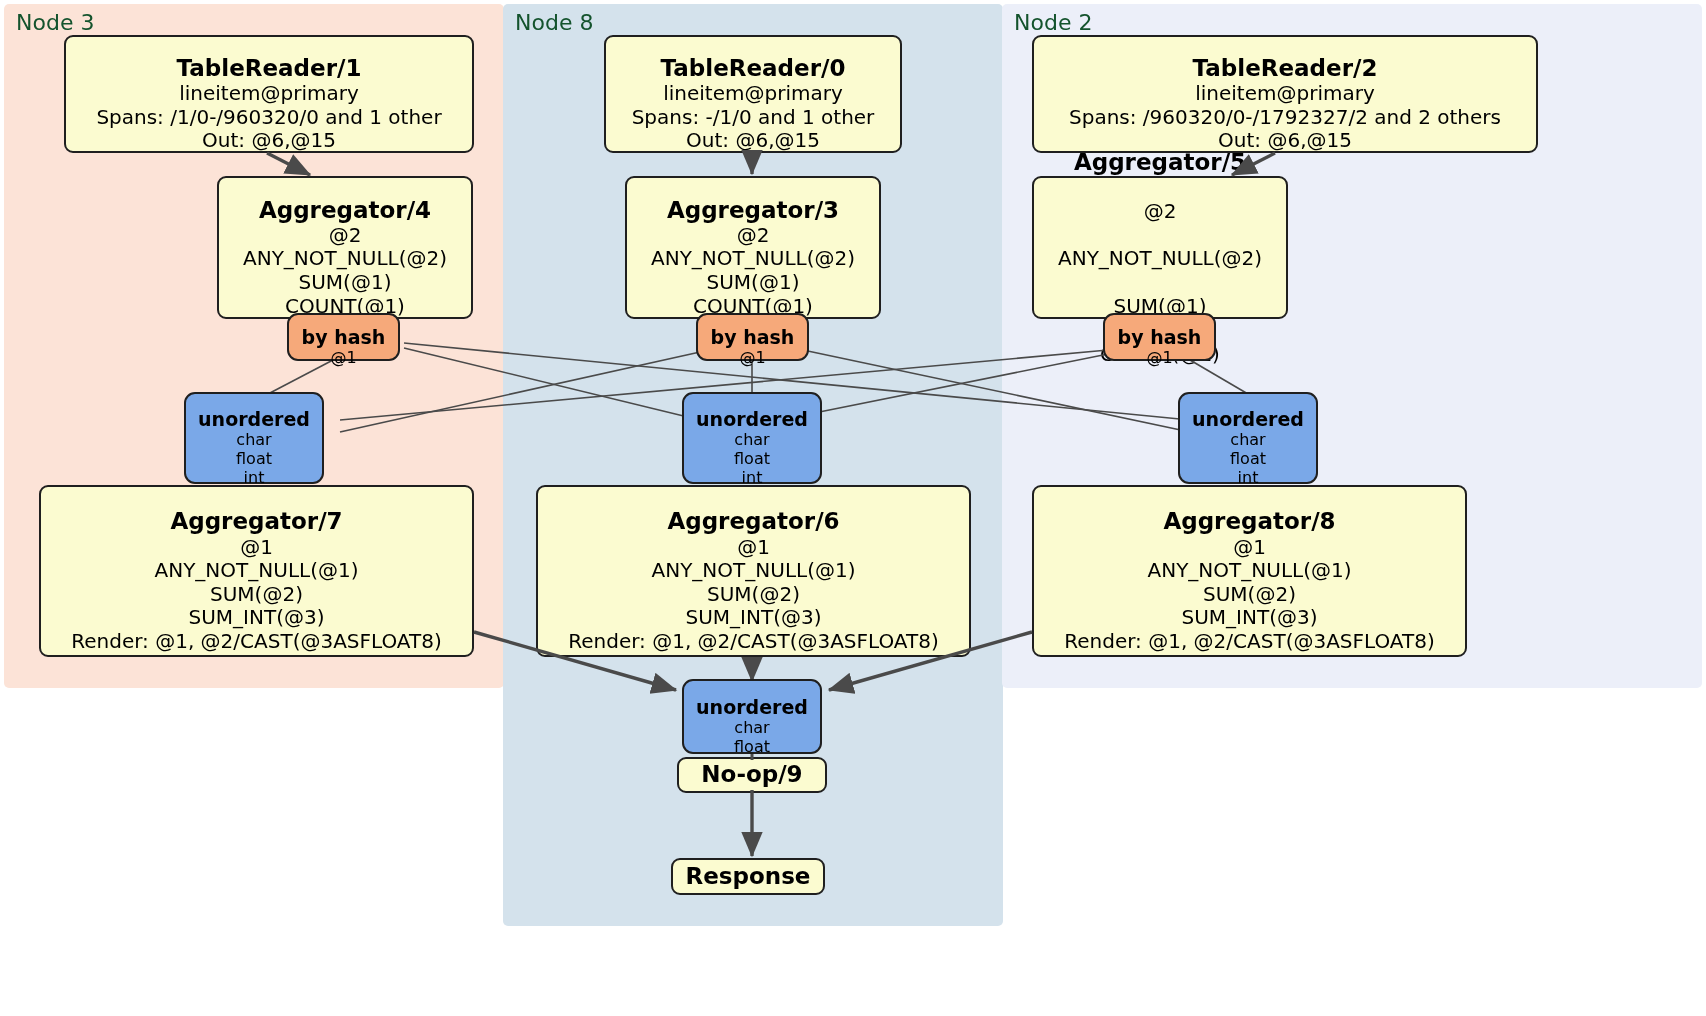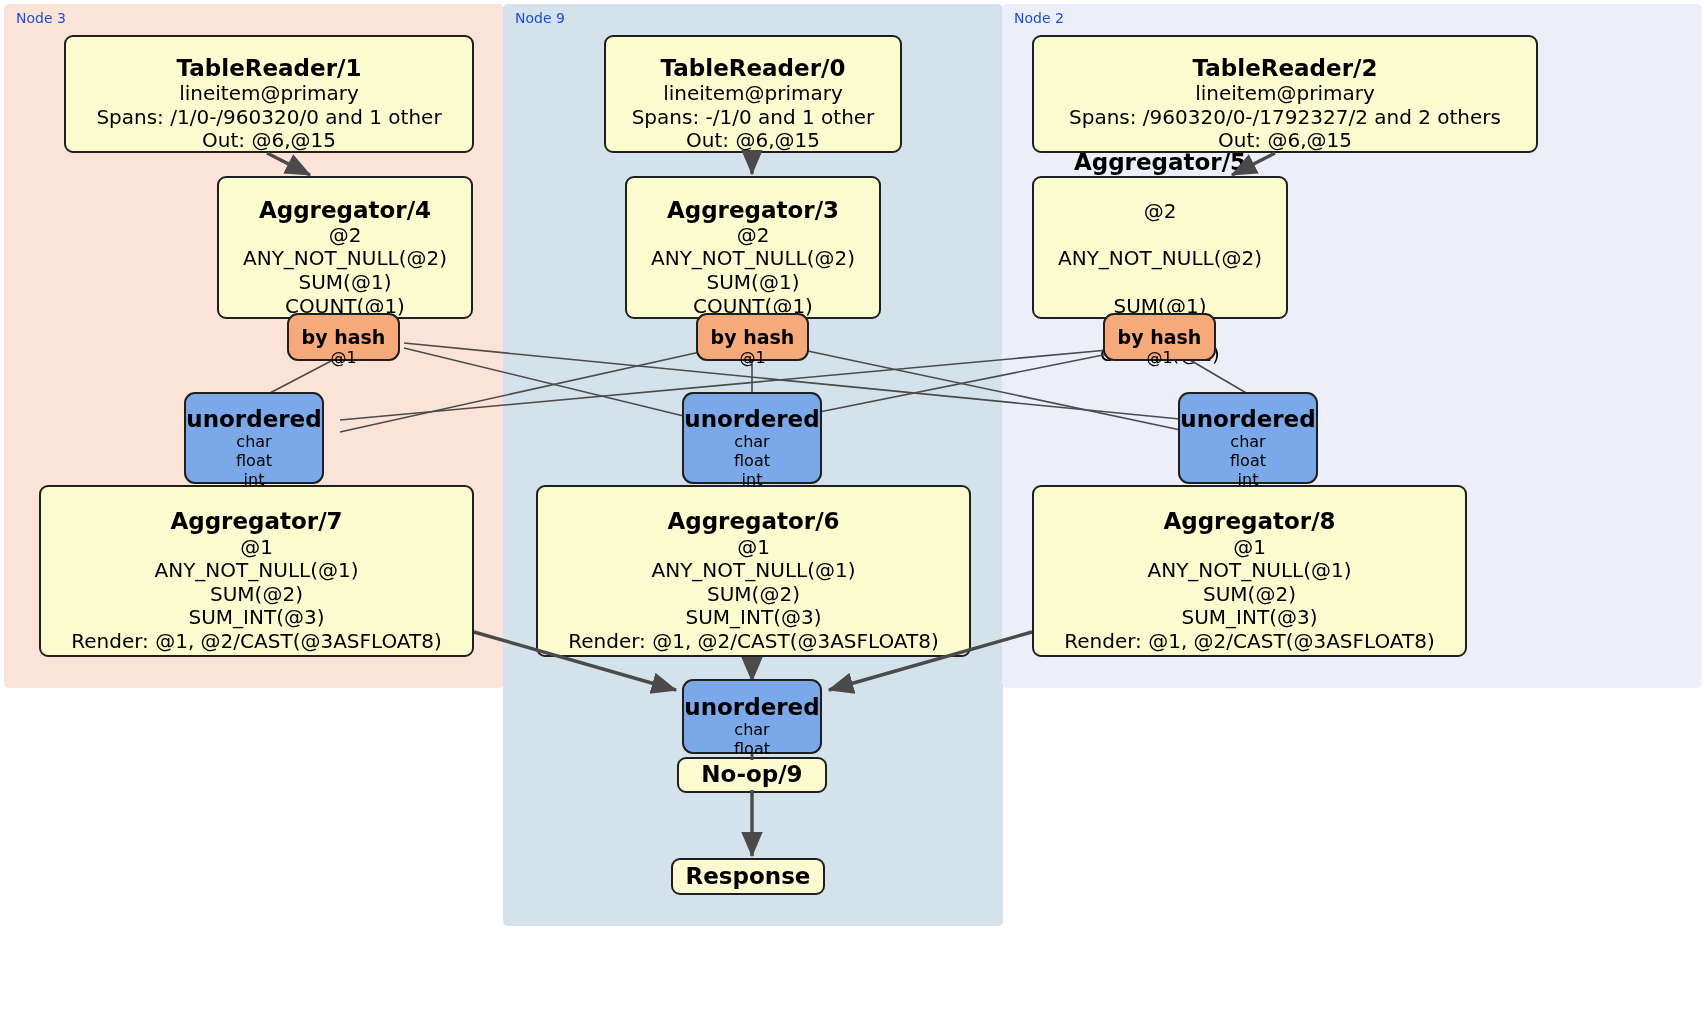--- a/index.html
+++ b/index.html
@@ -21,22 +21,22 @@
   
   .node-panel {
     position: absolute;
     border-radius: 5px;
     box-sizing: border-box;
   }
   .node-panel .node-label {
     position: absolute;
     top: 6px;
     left: 12px;
-    font-size: 14px;
-    color: #1d4ed8;
+    font-size: 22px;
+    color: #14532d;
     white-space: nowrap;
   }
   #panel-node3 { left: 4px;    top: 4px;  width: 500px;  height: 684px; background: #fce3d7; }
   #panel-node1 { left: 503px;  top: 4px;  width: 500px;  height: 922px; background: #d4e2ec; }
   #panel-node2 { left: 1002px; top: 4px;  width: 700px;  height: 684px; background: #eceff9; }
 
   
   .box {
     position: absolute;
     box-sizing: border-box;
@@ -70,21 +70,21 @@
     letter-spacing: 0px;
     white-space: nowrap;
     margin-top: 20px;
   }
   .line {
     font-size: 20px;
     white-space: nowrap;
   }
   .router .title { font-size: 19px; }
   .router .line  { font-size: 16px; }
-  .sync .title   { font-size: 23px; }
+  .sync .title   { font-size: 19px; }
   .sync .line    { font-size: 16px; }
   .tiny-title    { font-size: 23px; font-weight: bold; }
 
   
   .layer-proc   { z-index: 3; }
   .layer-router { z-index: 6; }
   .layer-sync   { z-index: 6; }
 
   svg.edges {
     position: absolute;
@@ -98,21 +98,21 @@
 </style>
 </head>
 <body>
 
 <div id="canvas">
 
   <div class="node-panel" id="panel-node3">
     <span class="node-label">Node 3</span>
   </div>
   <div class="node-panel" id="panel-node1">
-    <span class="node-label">Node 9</span>
+    <span class="node-label">Node 8</span>
   </div>
   <div class="node-panel" id="panel-node2">
     <span class="node-label">Node 2</span>
   </div>
 
   <svg class="edges" id="edges-thin">
     <g stroke="#4a4a4a" stroke-width="1.6" fill="none">
 
       <path d="M 333 360 L 268 394"></path>
       <path d="M 404 348 L 700 420"></path>

